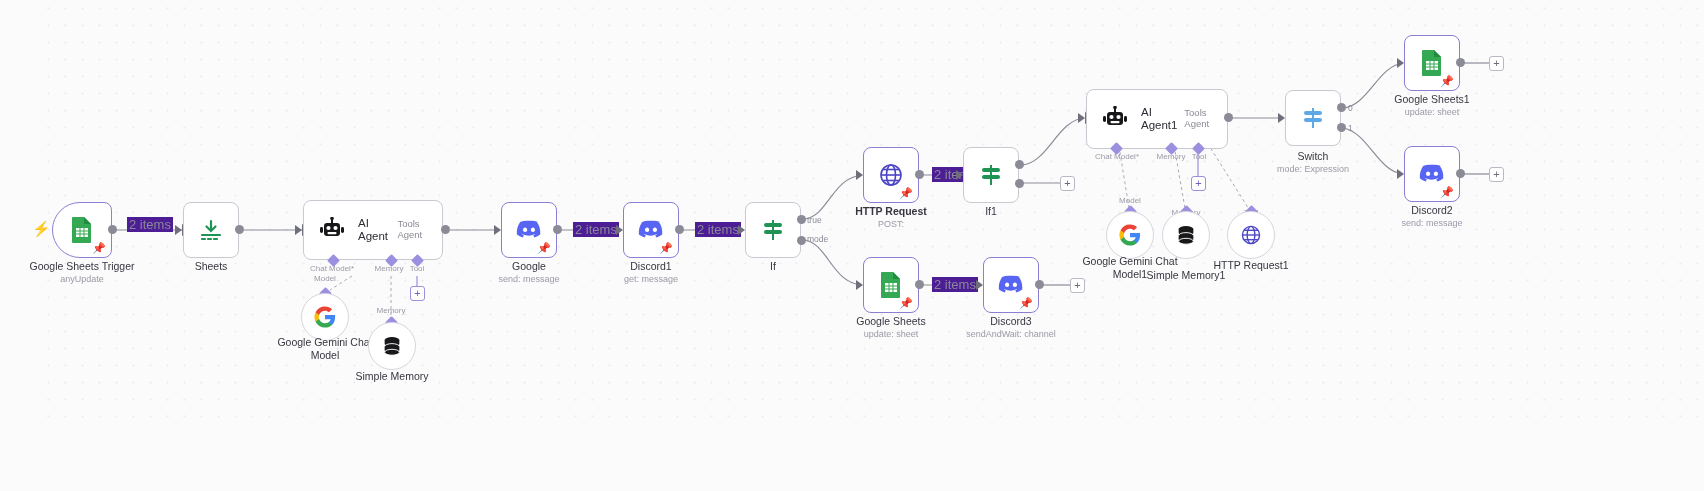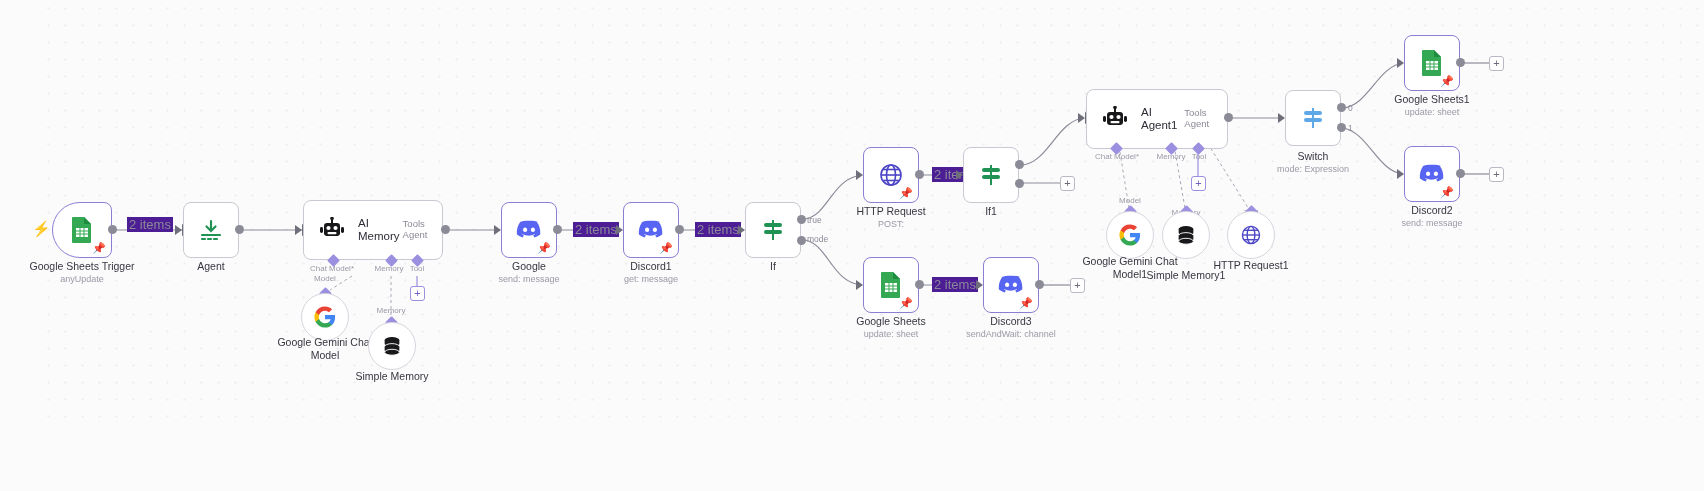--- a/index.html
+++ b/index.html
@@ -255,40 +255,40 @@
             <path d="M8.5 9.5L13 14l4.5-4.5"></path>
             <line x1="4" y1="18" x2="22" y2="18"></line>
           </g>
           <g stroke="#1f9254" stroke-width="2.2" stroke-linecap="round" stroke-dasharray="3,3">
             <line x1="4" y1="22" x2="22" y2="22"></line>
           </g>
         </svg>
     </span>
   </div>
   <div class="dot" style="left:235px; top:225px;"></div>
-  <div class="label" style="left:151px; top:260px; width:120px;">Agent</div>
+  <div class="label" style="left:151px; top:260px; width:120px;">Sheets</div>
 
   <div class="inarrow" style="left:295px; top:225px;"></div>
   <div class="inbar" style="left:302px; top:224px;"></div>
 
   <div class="node wide" style="left:303px; top:200px;">
     <span class="node-icon">
       <svg width="28" height="26" viewBox="0 0 28 26">
           <rect x="6" y="6" width="16" height="13" rx="3" fill="#18181b"></rect>
           <rect x="2" y="10" width="3" height="6" rx="1.4" fill="#18181b"></rect>
           <rect x="23" y="10" width="3" height="6" rx="1.4" fill="#18181b"></rect>
           <rect x="13" y="1" width="2" height="5" fill="#18181b"></rect>
           <circle cx="14" cy="1.5" r="1.8" fill="#18181b"></circle>
           <circle cx="10.5" cy="11" r="2.1" fill="#fff"></circle>
           <circle cx="17.5" cy="11" r="2.1" fill="#fff"></circle>
           <rect x="9.5" y="15" width="9" height="2.2" rx="1" fill="#fff"></rect>
         </svg>
     </span>
     <span class="agent-text">
-      <span class="agent-title">AI Memory</span>
+      <span class="agent-title">AI Agent</span>
       <span class="agent-sub">Tools Agent</span>
     </span>
   </div>
   <div class="dot" style="left:441px; top:225px;"></div>
 
   <div class="diamond" style="left:329px; top:256px;"></div>
   <div class="diamond" style="left:387px; top:256px;"></div>
   <div class="diamond" style="left:413px; top:256px;"></div>
   <div class="sub-port-label" style="left:303px; top:264px; width:58px; text-align:center;">Chat Model*</div>
   <div class="sub-port-label" style="left:303px; top:274px; width:44px; text-align:center;">Model</div>
@@ -385,21 +385,21 @@
             <ellipse cx="14" cy="14" rx="4.5" ry="10"></ellipse>
             <line x1="4" y1="14" x2="24" y2="14"></line>
             <line x1="6" y1="8.5" x2="22" y2="8.5"></line>
             <line x1="6" y1="19.5" x2="22" y2="19.5"></line>
           </g>
         </svg>
     </span>
     <span class="pin">📌</span>
   </div>
   <div class="dot" style="left:915px; top:170px;"></div>
-  <div class="label" style="left:831px; top:205px; width:120px;">HTTP Request</div>
+  <div class="label" style="left:831px; top:205px; width:120px;font-weight:bold;">HTTP Request</div>
   <div class="sublabel" style="left:831px; top:219px; width:120px;">POST:</div>
 
   <div class="conn-label" style="left:932px; top:167px;">2 items</div>
   <div class="inarrow" style="left:956px; top:170px;"></div>
   <div class="inbar" style="left:963px; top:169px;"></div>
 
   <div class="node sq" style="left:963px; top:147px;">
     <span class="node-icon">
       <svg width="28" height="28" viewBox="0 0 28 28">
           <g fill="#1f9254">

